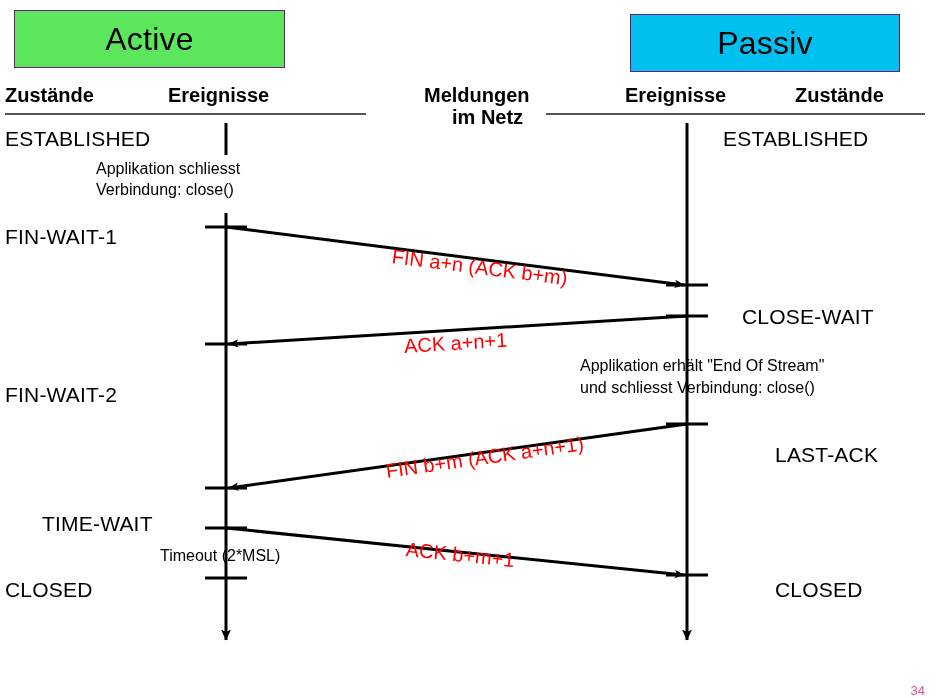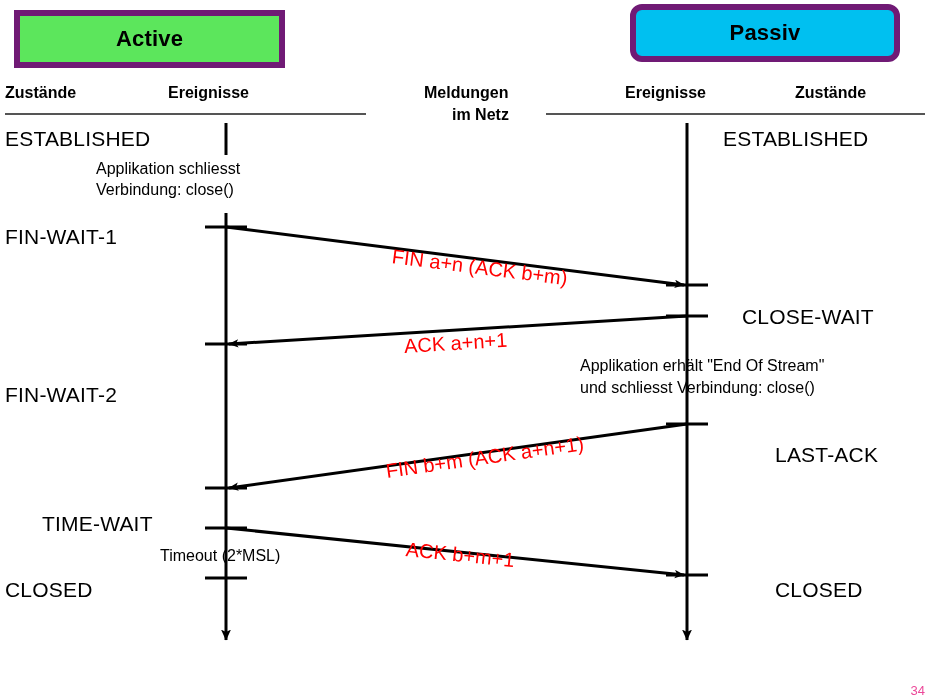--- a/index.html
+++ b/index.html
@@ -7,31 +7,31 @@
   body{
     width:937px;height:698px;position:relative;overflow:hidden;
     font-family:"Liberation Sans", sans-serif;
     color:#000;
   }
   #stage{position:absolute;left:0;top:0;width:937px;height:698px;}
 
   
   .role-box{
     position:absolute;
-    border:6px solid #701a75;
+    border:1px solid #701a75;
     box-sizing:border-box;
     display:flex;align-items:center;justify-content:center;
-    font-weight:bold;font-size:22px;letter-spacing:.2px;
+    font-weight:normal;font-size:32px;letter-spacing:.2px;
   }
   #box-active{left:14px;top:10px;width:271px;height:58px;background:#5ce65c;}
-  #box-passive{left:630px;top:4px;width:270px;height:58px;background:#00c0f0;border-radius:12px;}
+  #box-passive{left:630px;top:14px;width:270px;height:58px;background:#00c0f0;}
 
   
   .col-head{
-    position:absolute;font-weight:bold;font-size:16px;white-space:nowrap;
+    position:absolute;font-weight:bold;font-size:20px;white-space:nowrap;
   }
   #h-l-states   {left:5px;  top:84px;}
   #h-l-events   {left:168px;top:84px;}
   #h-m-line1    {left:424px;top:84px;}
   #h-m-line2    {left:452px;top:106px;}
   #h-r-events   {left:625px;top:84px;}
   #h-r-states   {left:795px;top:84px;}
 
   .head-rule{position:absolute;height:2px;background:#555;}
   #rule-left {left:5px;  top:113px;width:361px;}

